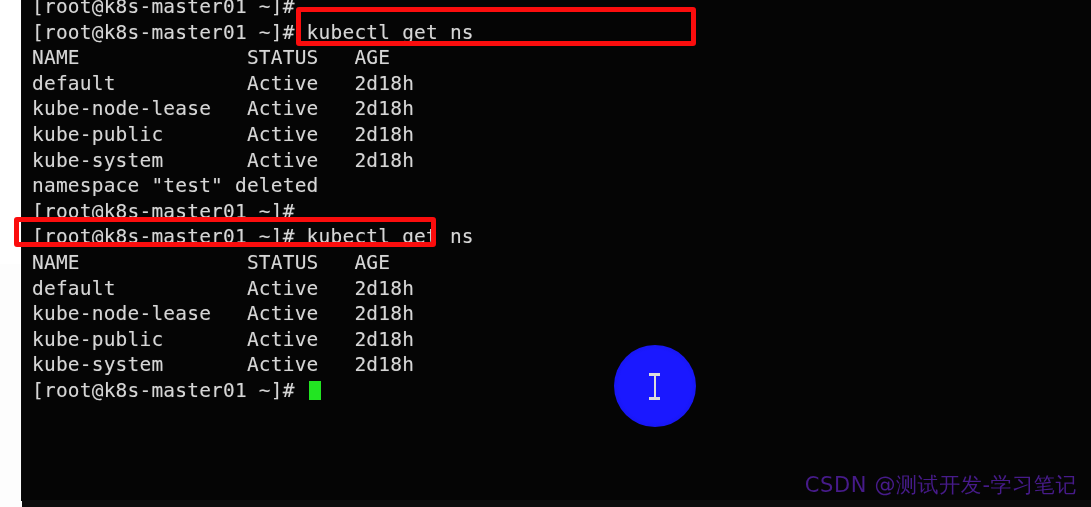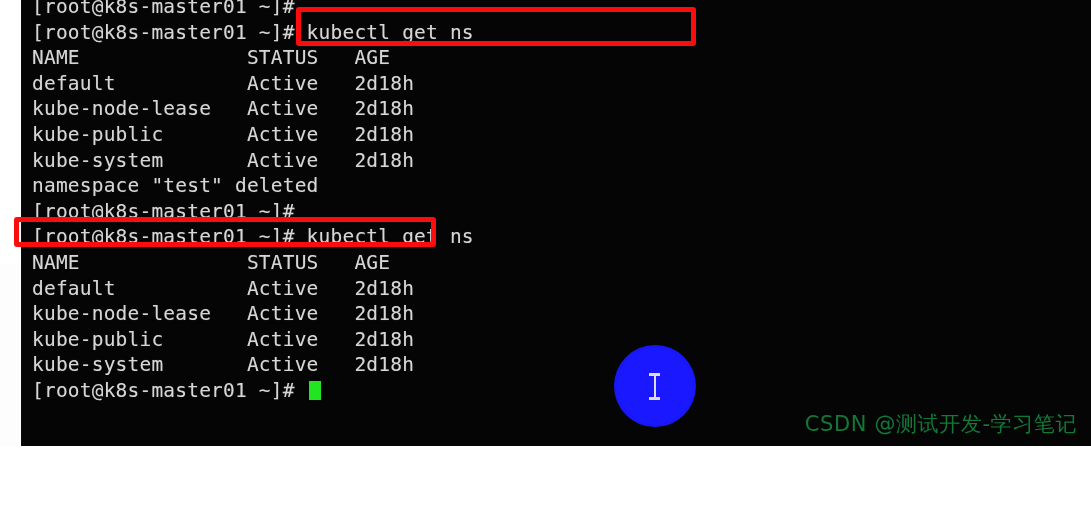--- a/index.html
+++ b/index.html
@@ -4,21 +4,21 @@
 <title>Terminal Screenshot</title>
 <style>
   html, body {
     margin: 0;
     padding: 0;
     background: #ffffff;
   }
   #screen {
     position: relative;
     width: 1091px;
-    height: 446px;
+    height: 507px;
     overflow: hidden;
     background: #ffffff;
     font-family: "DejaVu Sans Mono", "Liberation Mono", monospace;
   }
 
   
   #page-bg {
     position: absolute;
     left: 0; top: 0;
     width: 1091px; height: 507px;
@@ -147,21 +147,21 @@
     background: #dcdcdc;
   }
   #ibeam-cursor .cap-top { top: 2px; }
   #ibeam-cursor .cap-bot { top: 26px; }
 
   
   #watermark {
     position: absolute;
     right: 14px;
     bottom: 8px;
-    color: #15803d;
+    color: #4c1d95;
     font-family: "DejaVu Sans", "Liberation Sans", sans-serif;
     font-size: 21px;
     letter-spacing: 0.6px;
     white-space: nowrap;
     opacity: 0.93;
   }
 </style>
 </head>
 <body>
 

